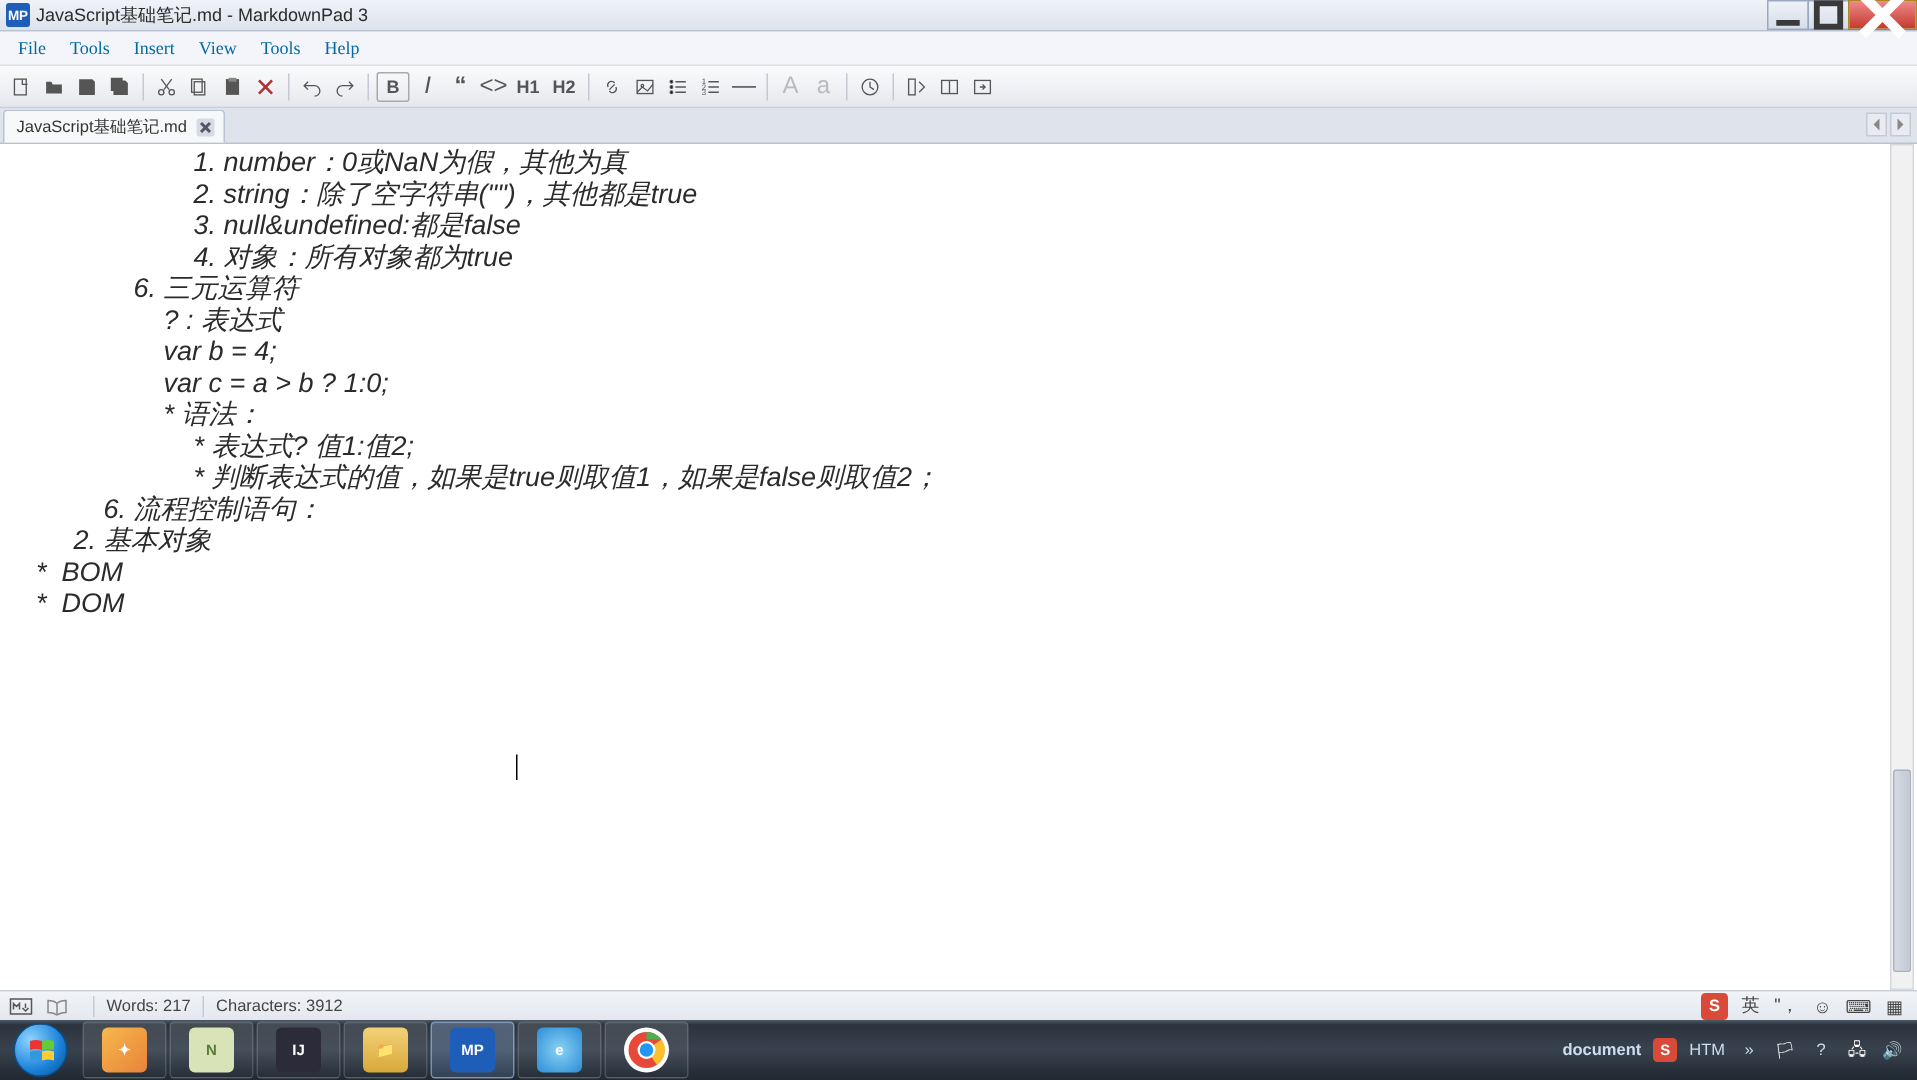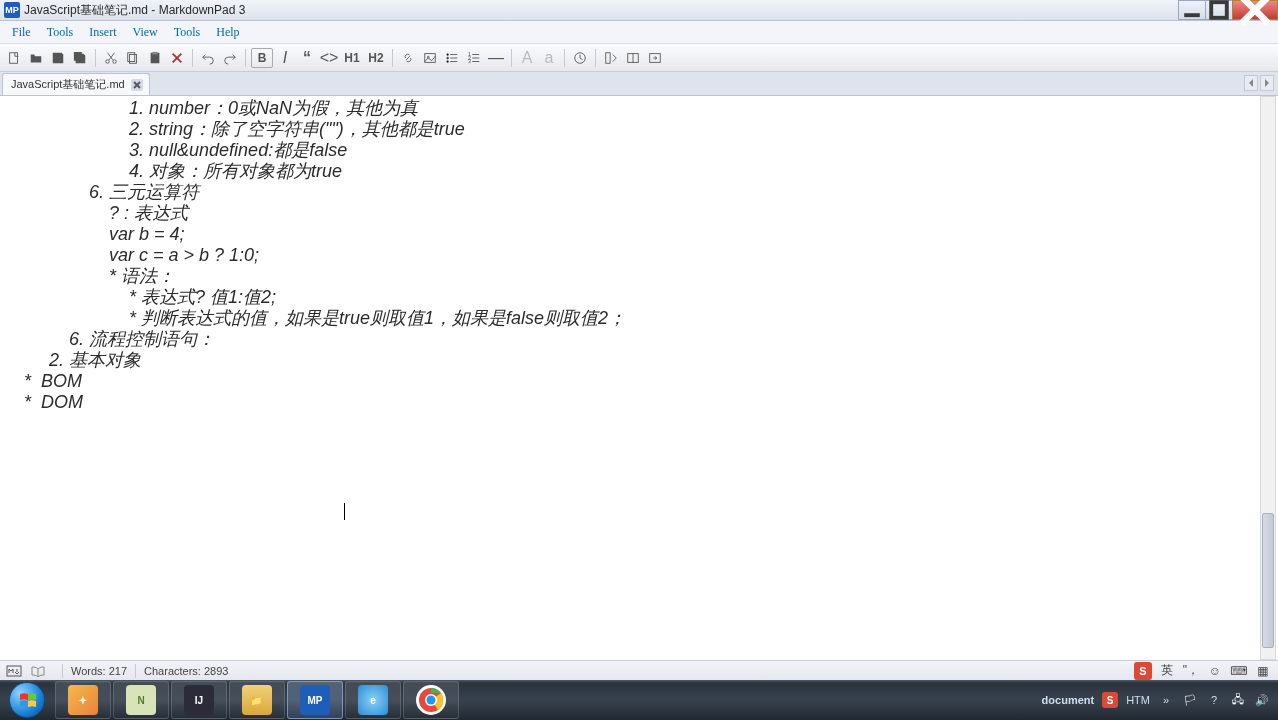--- a/index.html
+++ b/index.html
@@ -289,21 +289,21 @@
       </svg>
     </div>
   <div class="status-ico">
       <svg width="16" height="12" viewBox="0 0 16 12" fill="none" stroke="#888">
         <path d="M2 2c2 0 4 0 6 2 2-2 4-2 6-2v8c-2 0-4 0-6 2-2-2-4-2-6-2z M8 4v8"></path>
       </svg>
     </div>
   <div class="status-sep"></div>
   <span>Words: 217</span>
   <div class="status-sep"></div>
-  <span>Characters: 2893</span>
+  <span>Characters: 3912</span>
   <div class="status-right">
     <div class="sogou-ico">S</div>
     <span class="ico">英</span>
     <span class="ico">"，</span>
     <span class="ico">☺</span>
     <span class="ico">⌨</span>
     <span class="ico">▦</span>
   </div>
 </div>
 

